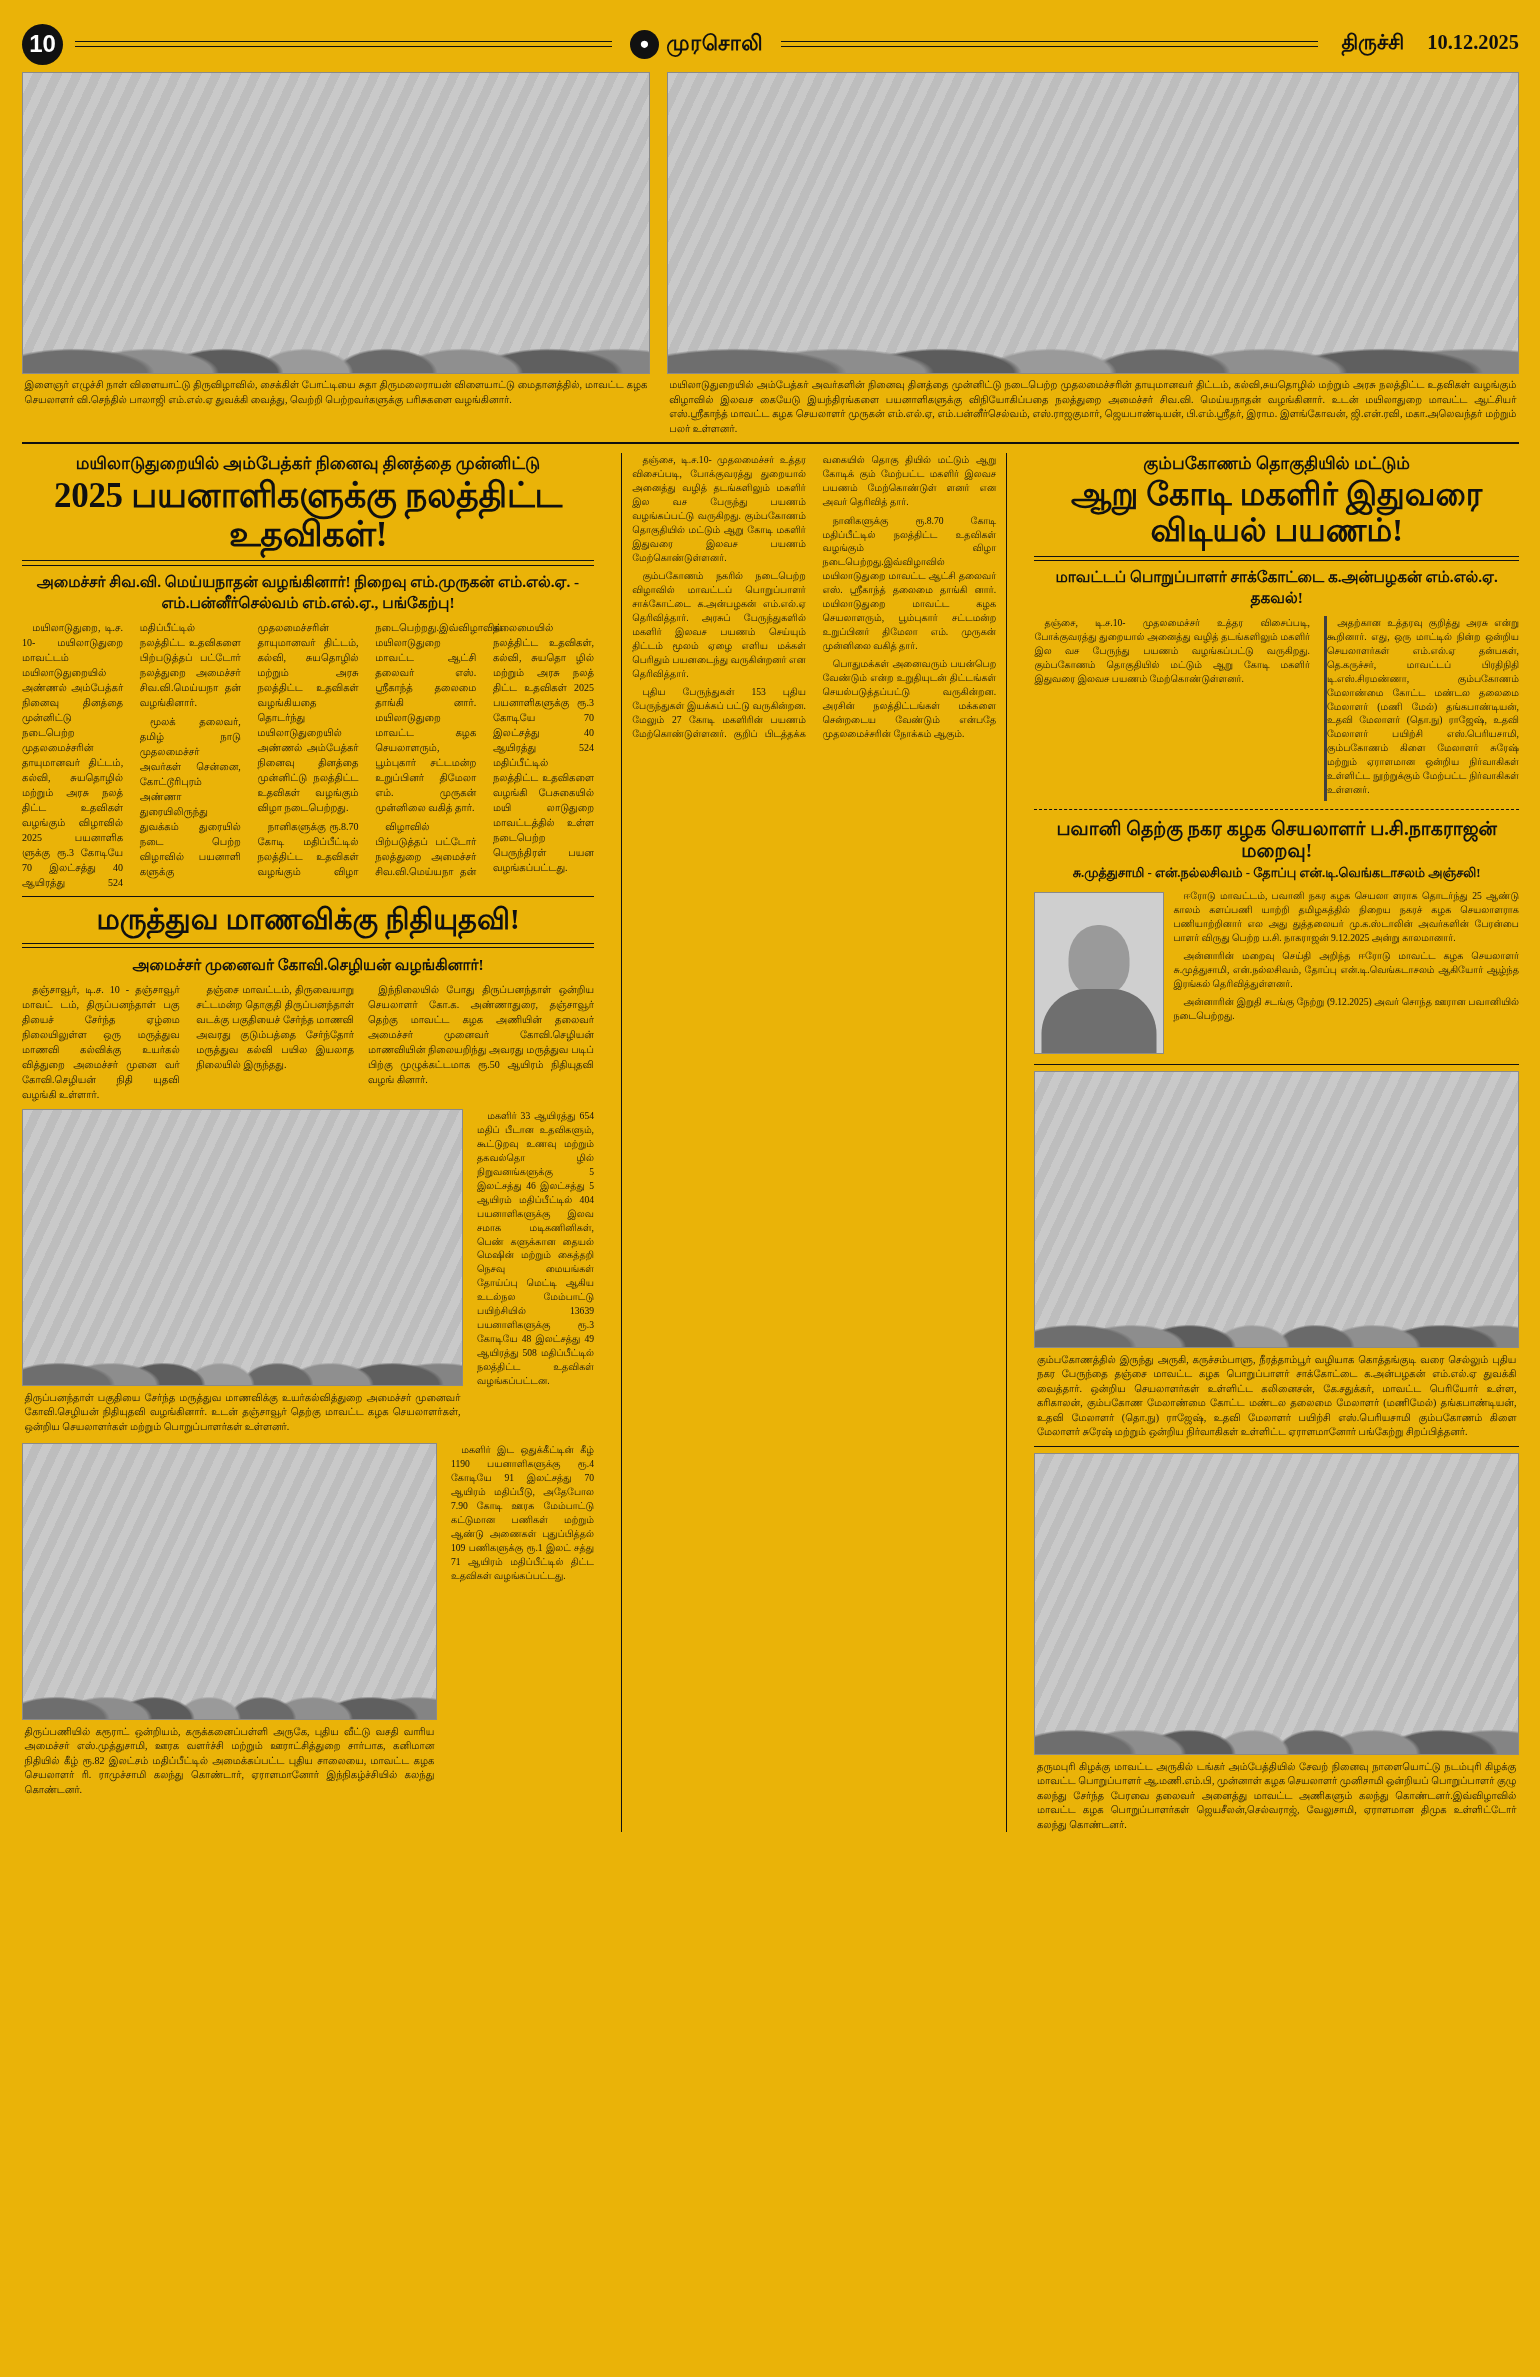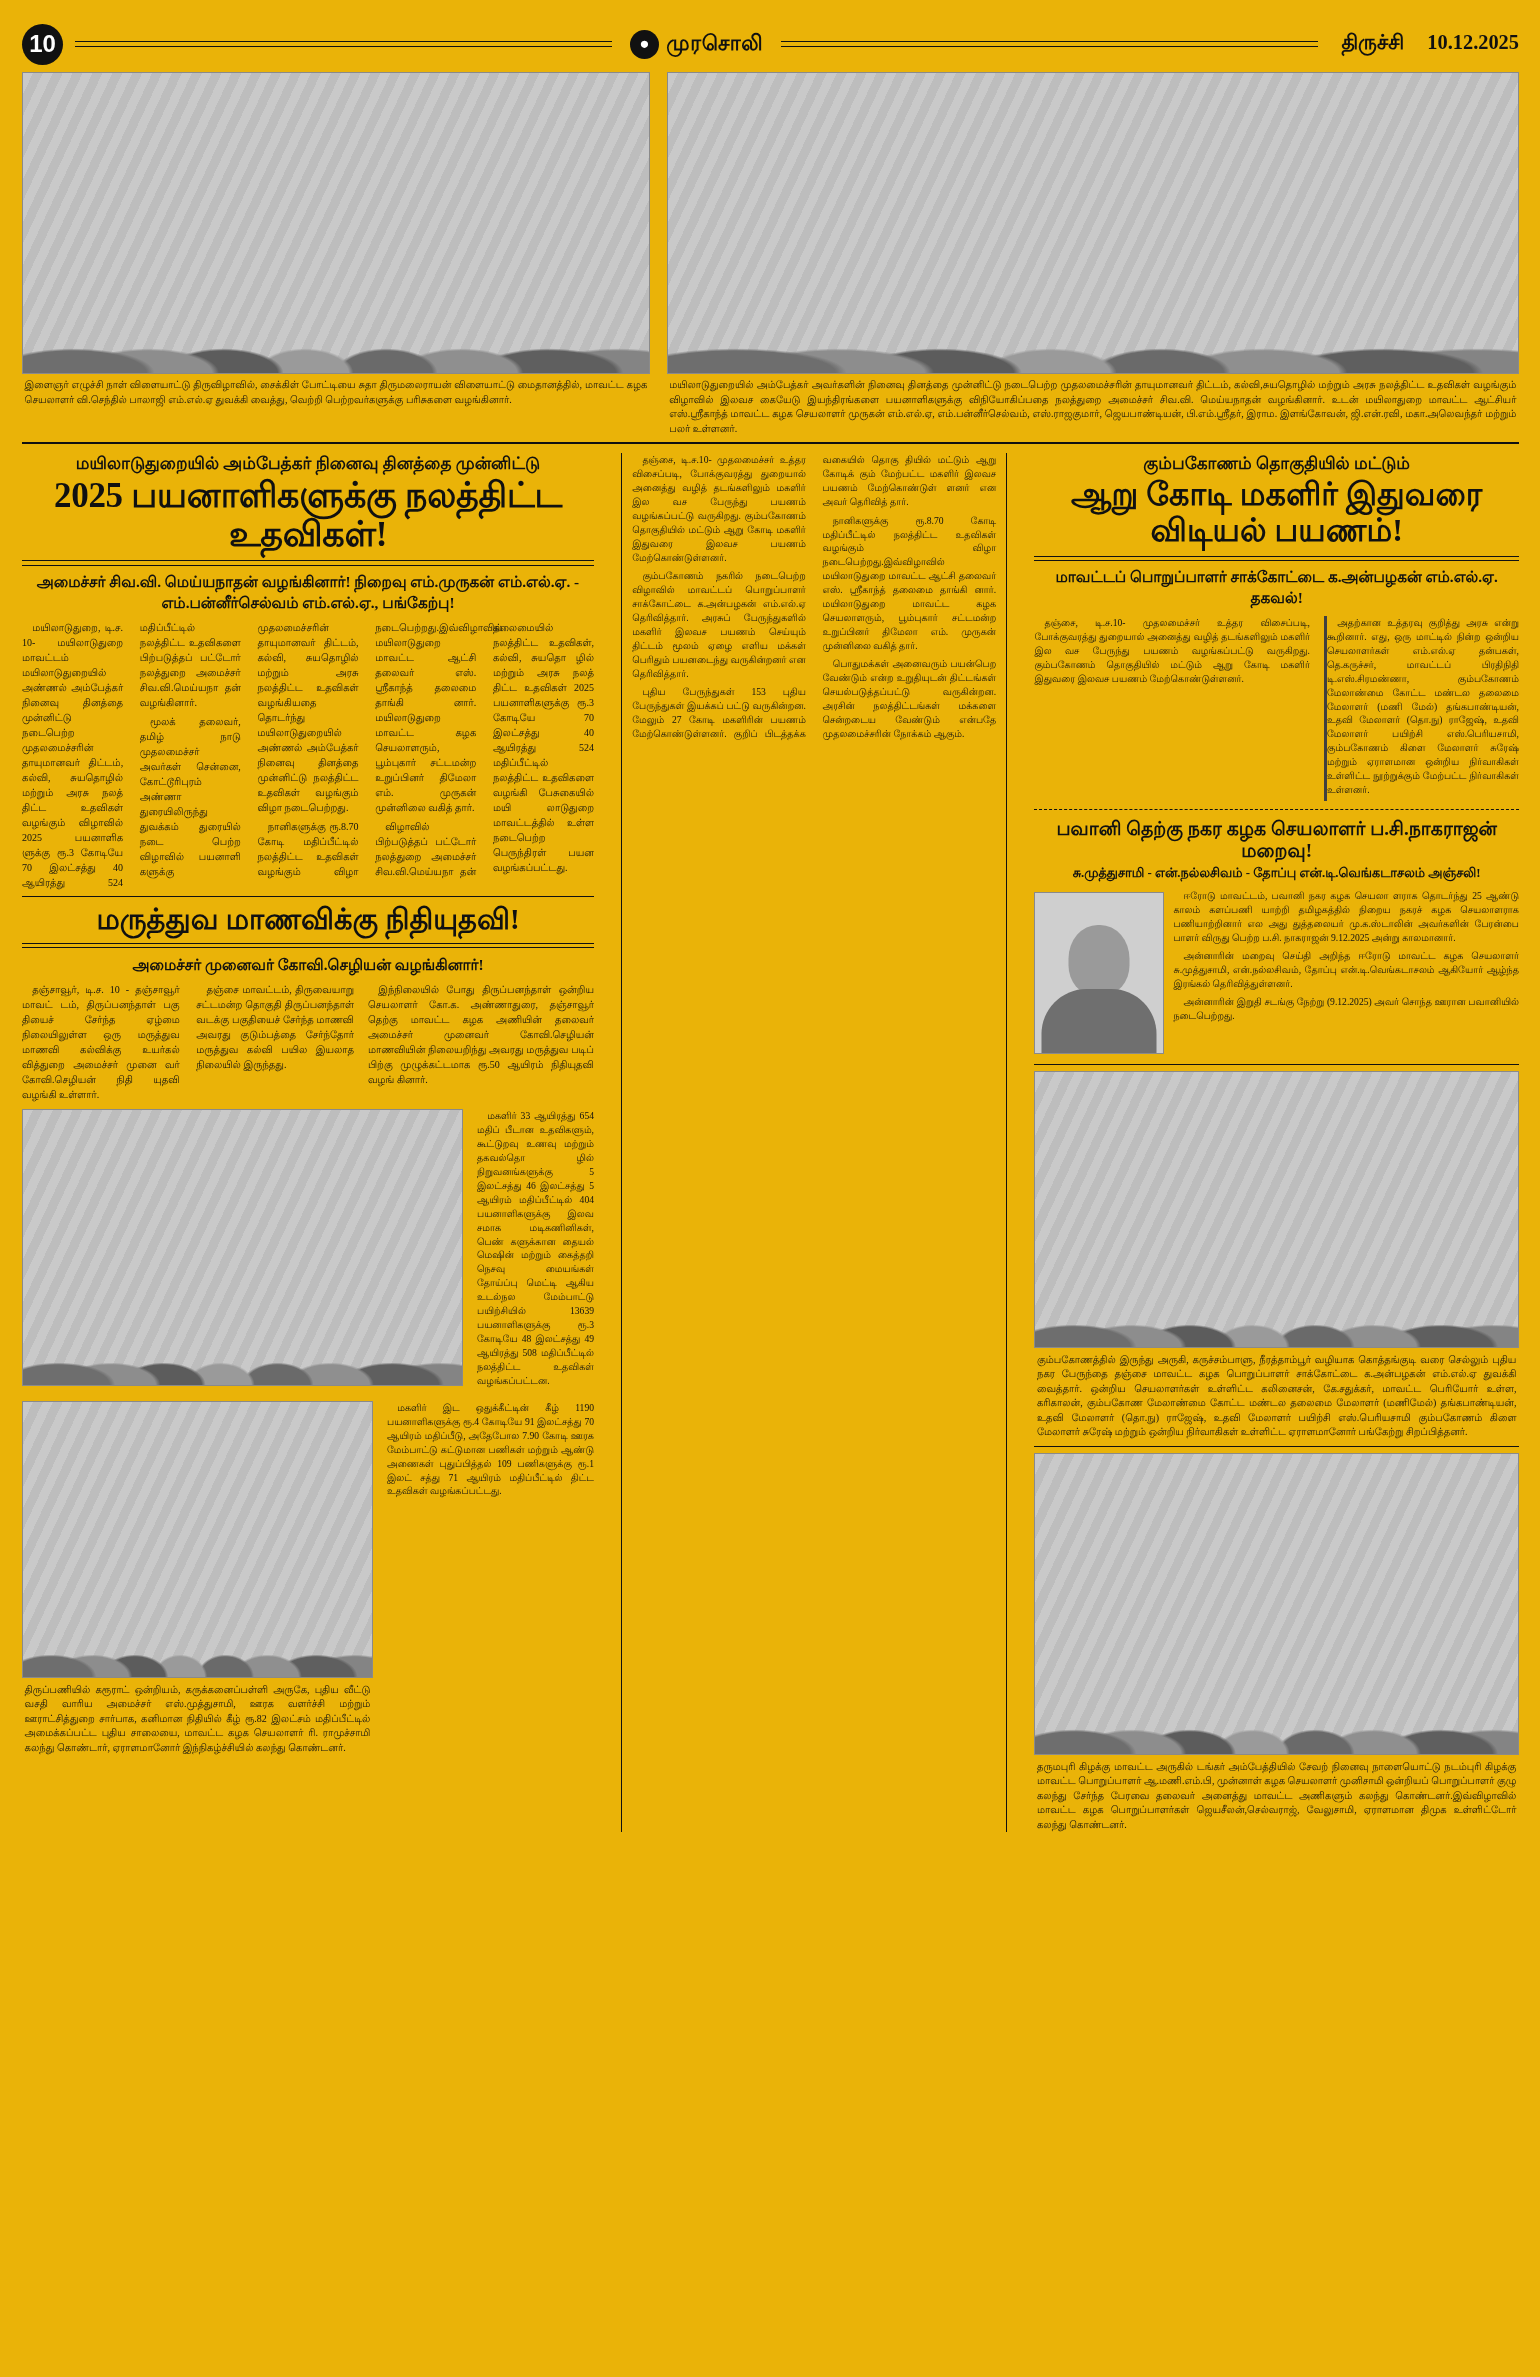--- a/index.html
+++ b/index.html
@@ -144,30 +144,31 @@
           </div>
         </div>
       </div>
 
       <div style="display:flex;gap:14px;margin-top:7.7px;">
         <div style="width:441px;">
           <div class="photo" style="height:275px;">
             <div class="ph-inner"></div>
               <div class="ph-figures"></div>
           </div>
+          <div class="caption">திருப்பனந்தாள் பகுதியை சேர்ந்த மருத்துவ மாணவிக்கு உயர்கல்வித்துறை அமைச்சர் முனைவர் கோவி.செழியன் நிதியுதவி வழங்கினார். உடன் தஞ்சாவூர் தெற்கு மாவட்ட கழக செயலாளர்கள், ஒன்றிய செயலாளர்கள் மற்றும் பொறுப்பாளர்கள் உள்ளனர்.</div>
         </div>
         <div style="flex:1;">
           <div class="cols c1 small">
             <p>மகளிர் 33 ஆயிரத்து 654 மதிப் பீடான உதவிகளும், கூட்டுறவு உணவு மற்றும் தகவல்தொ ழில் நிறுவனங்களுக்கு 5 இலட்சத்து 46 இலட்சத்து 5 ஆயிரம் மதிப்பீட்டில் 404 பயனாளிகளுக்கு இலவ சமாக மடிகணினிகள், பெண் களுக்கான தையல் மெஷின் மற்றும் கைத்தறி நெசவு மையங்கள் தோய்ப்பு மெட்டி ஆகிய உடல்நல மேம்பாட்டு பயிற்சியில் 13639 பயனாளிகளுக்கு ரூ.3 கோடியே 48 இலட்சத்து 49 ஆயிரத்து 508 மதிப்பீட்டில் நலத்திட்ட உதவிகள் வழங்கப்பட்டன.</p>
           </div>
         </div>
       </div>
 
       <div style="display:flex;gap:14px;margin-top:9px;">
-        <div style="width:351px;">
+        <div style="width:415px;">
           <div class="photo" style="height:275px;">
             <div class="ph-inner"></div>
               <div class="ph-figures"></div>
           </div>
           <div class="caption">திருப்பணியில் கரூராட் ஒன்றியம், கருக்கனைப்பள்ளி அருகே, புதிய வீட்டு வசதி வாரிய அமைச்சர் எஸ்.முத்துசாமி, ஊரக வளர்ச்சி மற்றும் ஊராட்சித்துறை சார்பாக, கனிமான நிதியில் கீழ் ரூ.82 இலட்சம் மதிப்பீட்டில் அமைக்கப்பட்ட புதிய சாலையை, மாவட்ட கழக செயலாளர் ரி. ராமுச்சாமி கலந்து கொண்டார், ஏராளமானோர் இந்நிகழ்ச்சியில் கலந்து கொண்டனர்.</div>
         </div>
         <div style="flex:1;">
           <div class="cols c1 small">
             <p>மகளிர் இட ஒதுக்கீட்டின் கீழ் 1190 பயனாளிகளுக்கு ரூ.4 கோடியே 91 இலட்சத்து 70 ஆயிரம் மதிப்பீடு, அதேபோல 7.90 கோடி ஊரக மேம்பாட்டு கட்டுமான பணிகள் மற்றும் ஆண்டு அணைகள் புதுப்பித்தல் 109 பணிகளுக்கு ரூ.1 இலட் சத்து 71 ஆயிரம் மதிப்பீட்டில் திட்ட உதவிகள் வழங்கப்பட்டது.</p>
           </div>

